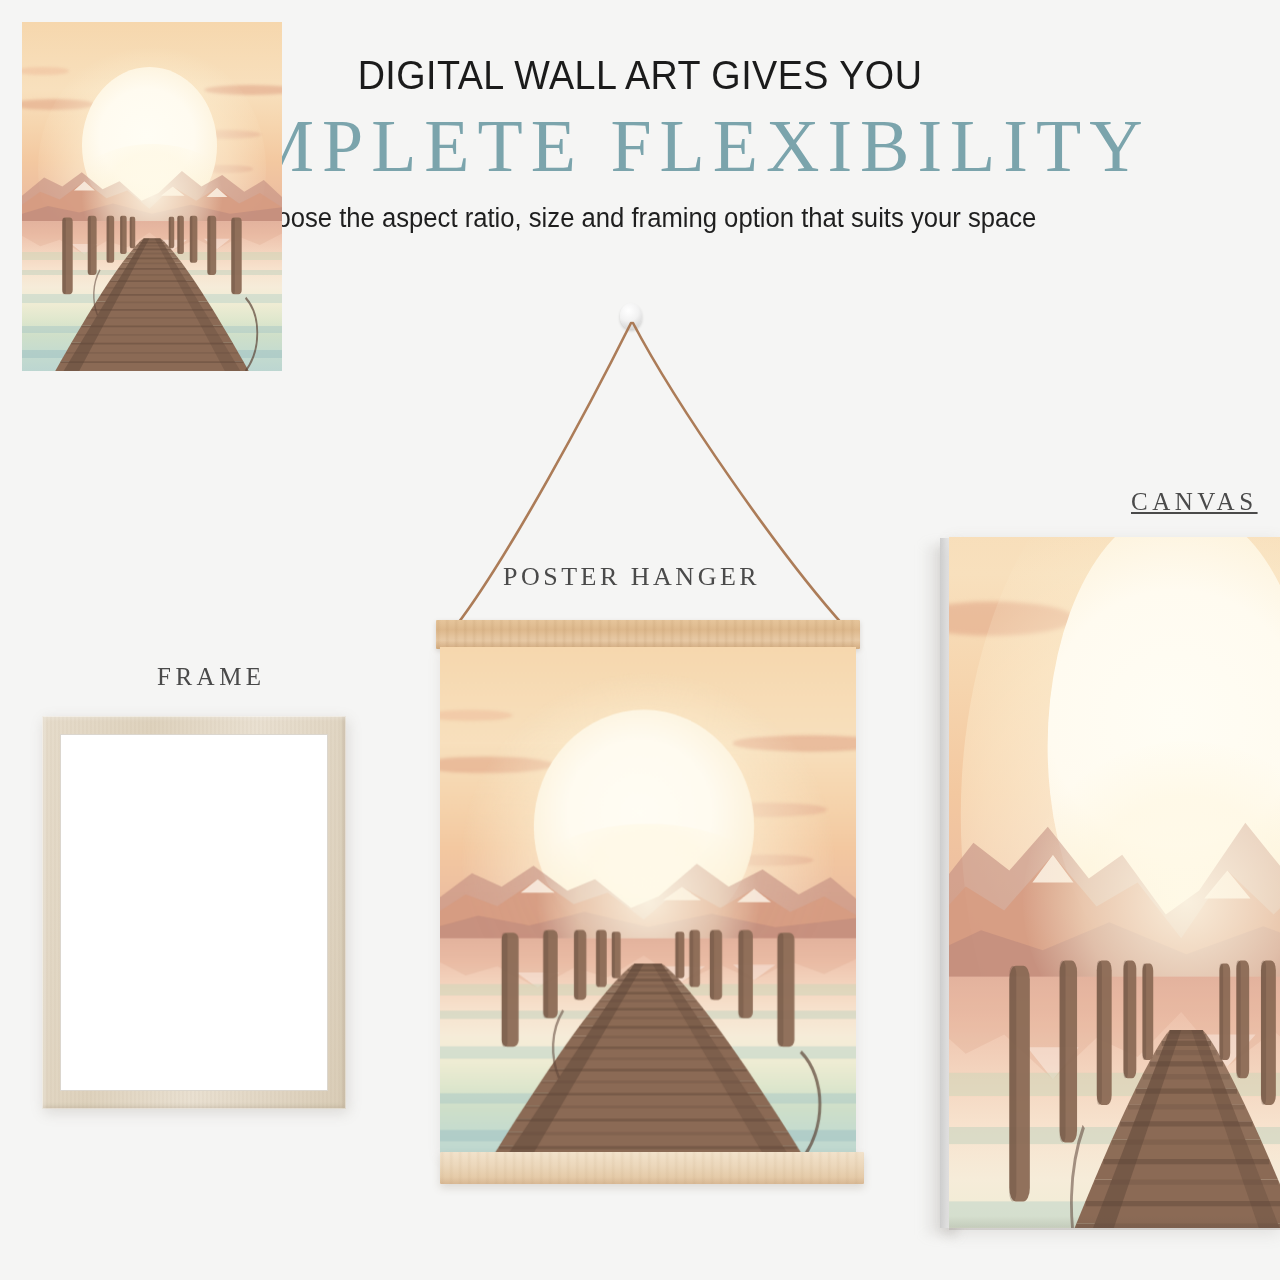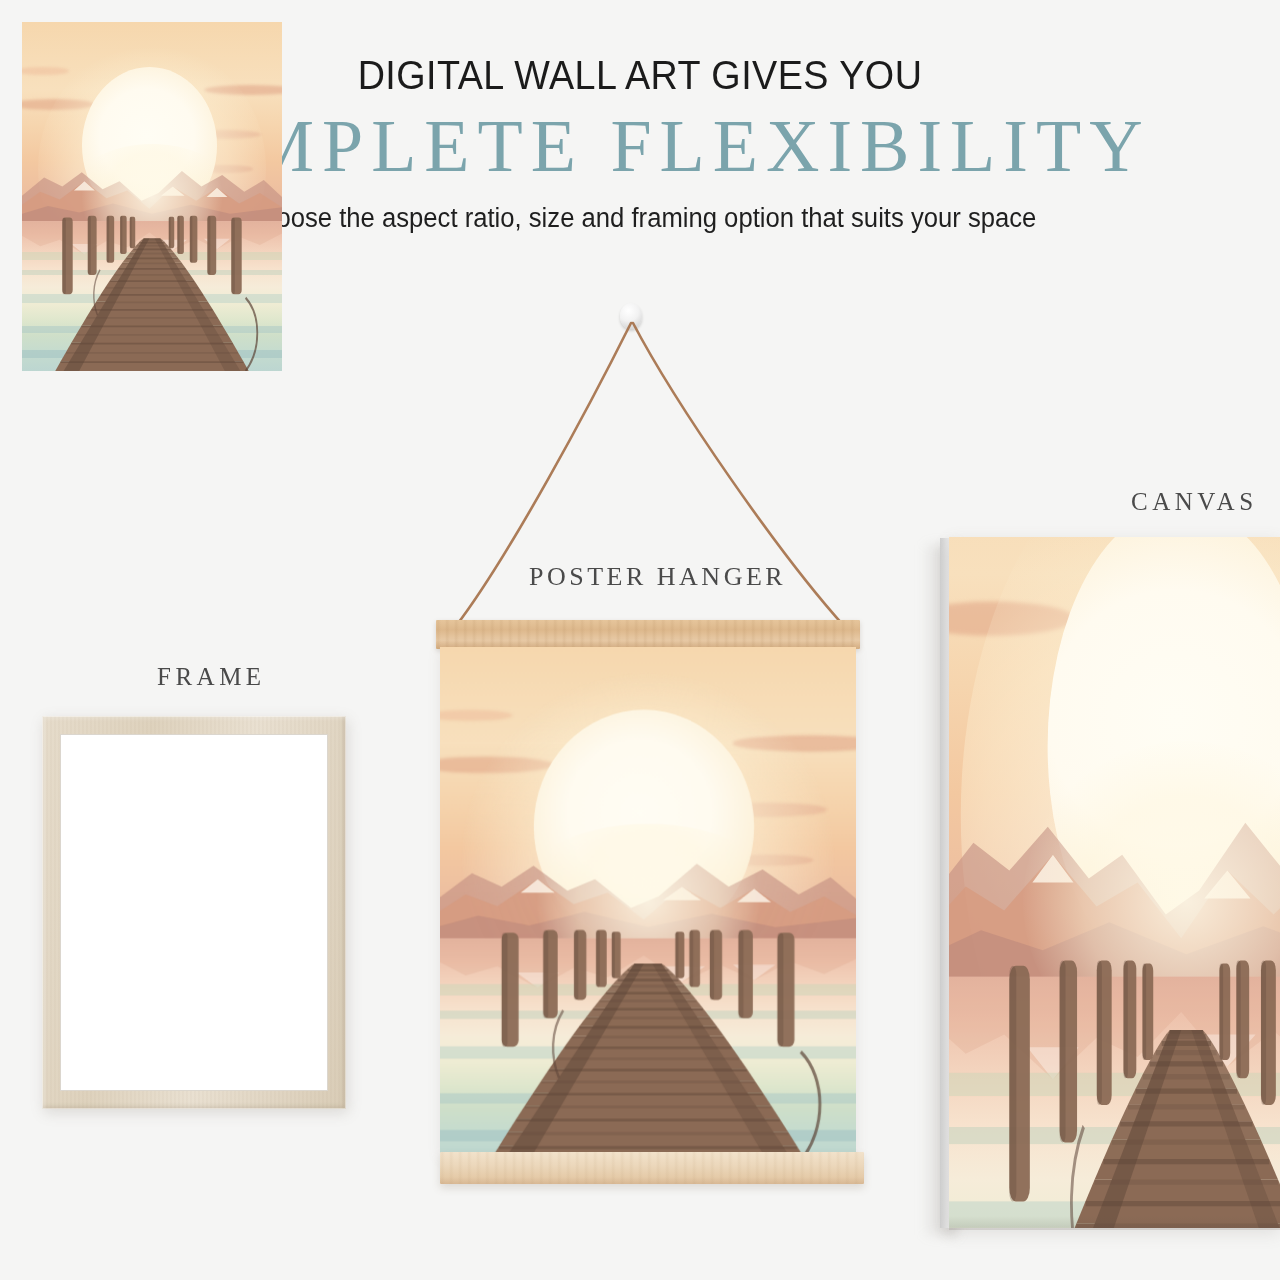--- a/index.html
+++ b/index.html
@@ -30,22 +30,22 @@
     font-size:27px;color:#1f1f1f;font-weight:400;white-space:nowrap;
     transform:scaleX(.95);
   }
 
   
   .cap{
     position:absolute;font-family:"Liberation Serif",serif;
     color:#4a4a4a;font-size:25px;letter-spacing:4.5px;white-space:nowrap;
   }
   .cap-frame{left:157px;top:663px;}
-  .cap-hanger{left:529px;top:562px;font-size:26px;letter-spacing:3.5px;}
-  .cap-canvas{left:1131px;top:488px;}
+  .cap-hanger{left:503px;top:562px;font-size:26px;letter-spacing:3.5px;}
+  .cap-canvas{left:1131px;top:488px;text-decoration:underline;}
 
   
   .art{position:absolute;overflow:hidden;background:#f7dfc0;}
   .scene{position:absolute;left:0;top:0;width:100%;height:100%;}
 
   
   .sky{
     position:absolute;left:0;top:0;width:100%;height:63%;
     background:linear-gradient(180deg,
       #f6d7ad 0%, #f7dcb6 18%, #f8e0bd 34%,

